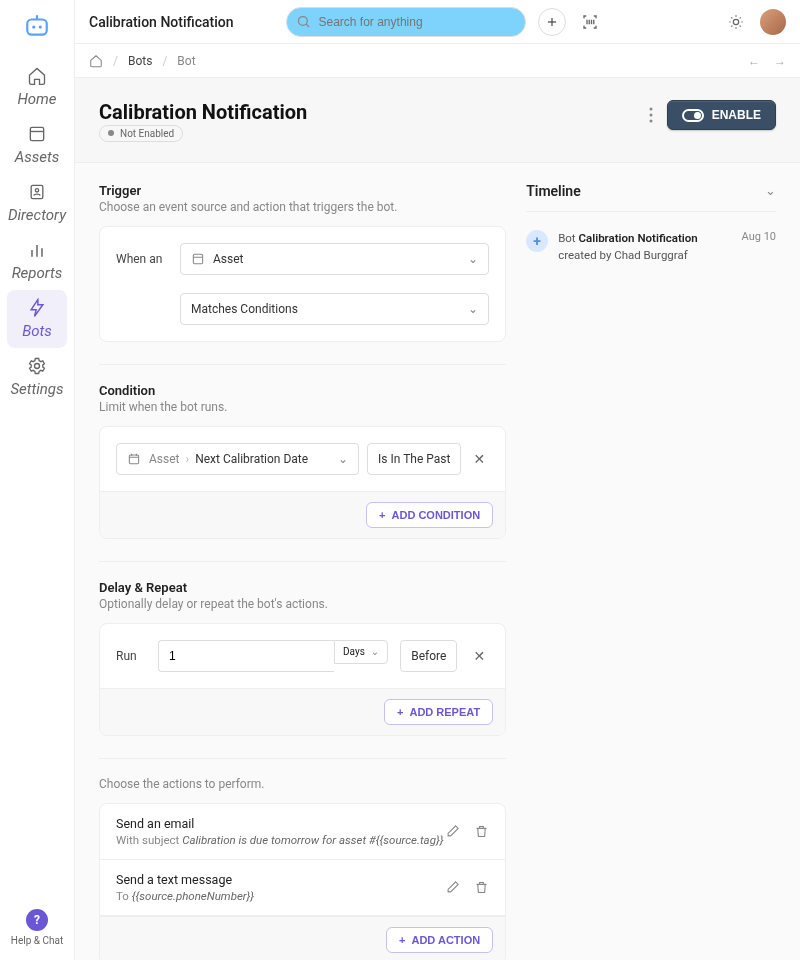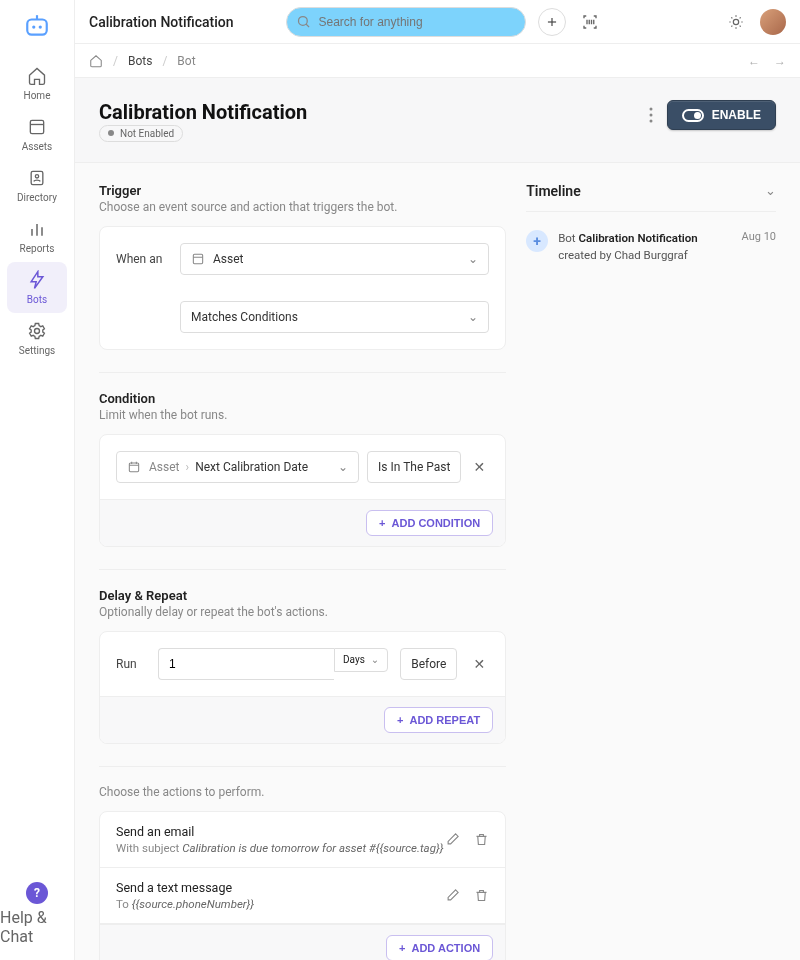--- a/index.html
+++ b/index.html
@@ -2,26 +2,26 @@
 <html><head>
 <meta charset="utf-8">
 <style>
 * { box-sizing: border-box; margin: 0; padding: 0; }
 body { font-family: -apple-system, BlinkMacSystemFont, "Segoe UI", Roboto, sans-serif; font-size: 13px; color: #1a1a1a; background: #fff; width: 800px; height: 960px; overflow: hidden; }
 .app { display: flex; height: 960px; }
 .sidebar { width: 75px; background: #fff; border-right: 1px solid #eee; display: flex; flex-direction: column; align-items: center; padding-top: 12px; }
 .logo { width: 28px; height: 28px; border-radius: 6px; display:flex; align-items:center; justify-content:center; margin-bottom: 18px; }
 .nav-item { display: flex; flex-direction: column; align-items: center; gap: 4px; padding: 8px 0; width: 60px; border-radius: 8px; cursor: pointer; color: #666; }
 .nav-item.active { background: #f1effa; color: #6b57d6; }
-.nav-item .nav-label { font-size: 10px; }
+.nav-item .nav-label { font-size: 15px; font-style: italic; }
 .nav-item svg { width: 20px; height: 20px; }
 .spacer { flex: 1; }
 .help { display:flex; flex-direction:column; align-items:center; gap:4px; padding-bottom: 14px; color:#666; cursor:pointer; }
 .help .circ { width: 22px; height:22px; border-radius:50%; background:#6b57d6; display:flex; align-items:center; justify-content:center; color:#fff; font-weight:bold; font-size:12px;}
-.help .lbl { font-size:16px; }
+.help .lbl { font-size:10px; }
 
 .main { flex:1; display:flex; flex-direction:column; }
 .topbar { height: 44px; border-bottom: 1px solid #eee; display:flex; align-items:center; padding: 0 14px; gap: 12px; }
 .topbar .title { font-size: 14px; font-weight: 500; color:#222; }
 .search { flex:0 0 auto; position:relative; margin-left: 40px; }
 .search input { width: 240px; height: 30px; border:1px solid #ddd; border-radius: 16px; padding: 0 12px 0 32px; font-size:12px; color:#666; background:#7dd3fc; }
 .search .sicon { position:absolute; left:10px; top:7px; color:#888; }
 .circ-btn { width:28px; height:28px; border-radius:50%; border:1px solid #ddd; display:flex; align-items:center; justify-content:center; cursor:pointer; color:#444; }
 .icon-btn { width:24px; height:24px; display:flex; align-items:center; justify-content:center; cursor:pointer; color:#666; }
 .topbar .right { margin-left:auto; display:flex; align-items:center; gap:12px; }
@@ -47,21 +47,21 @@
 .body { display:flex; padding: 20px 24px; gap: 20px; }
 .left { flex:1; max-width: 460px; }
 .rightcol { flex:1; min-width: 200px; }
 
 .section { margin-bottom: 22px; }
 .section-title { font-size:13px; font-weight:600; color:#222; }
 .section-desc { font-size:12px; color:#888; margin-top:2px; }
 .card { background:#fff; border:1px solid #eee; border-radius:8px; margin-top:12px; overflow:hidden; }
 .card-body { padding: 16px; }
 .card-footer { background:#f8f8f9; border-top:1px solid #eee; padding:10px 12px; display:flex; justify-content:flex-end; }
-.row { display:flex; align-items:center; gap:10px; margin-bottom:26px; }
+.row { display:flex; align-items:center; gap:10px; margin-bottom:18px; }
 .row:last-child { margin-bottom:0; }
 .label { font-size:12px; color:#444; width:54px; flex-shrink:0; }
 .select { flex:1; height:32px; border:1px solid #ddd; border-radius:4px; display:flex; align-items:center; padding:0 10px; font-size:12px; color:#333; cursor:pointer; position:relative; background:#fff; }
 .select .chev { margin-left:auto; color:#888; }
 .select .preicon { color:#888; margin-right:8px; }
 .pill-btn { border:1px solid #c9bff0; color:#6b57d6; background:#fff; border-radius:6px; padding:6px 12px; font-size:11px; font-weight:600; display:inline-flex; align-items:center; gap:6px; cursor:pointer; }
 .mini-box { height:32px; border:1px solid #ddd; border-radius:4px; padding:0 10px; display:inline-flex; align-items:center; font-size:12px; color:#333; background:#fff; }
 .x { color:#666; cursor:pointer; padding:0 4px; font-size:14px; line-height:1; }
 .condition-row { display:flex; align-items:center; gap:8px; }
 .cond-select { flex:1; }

